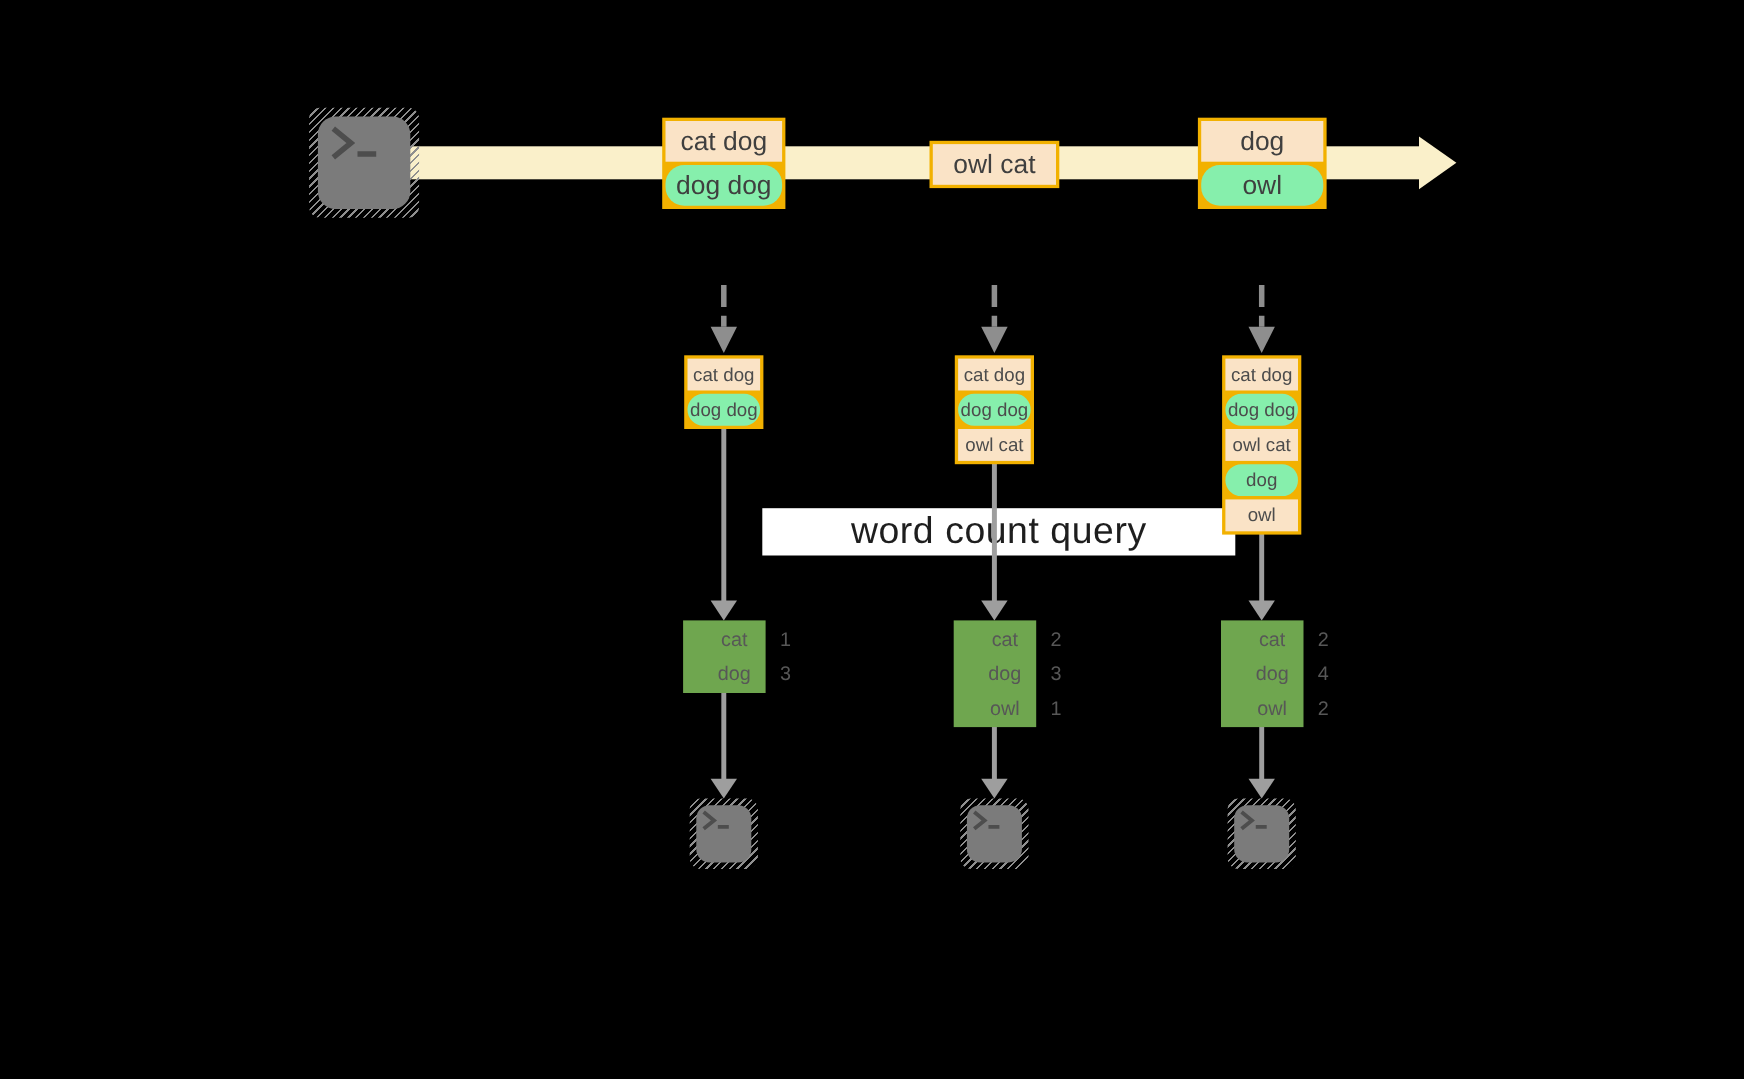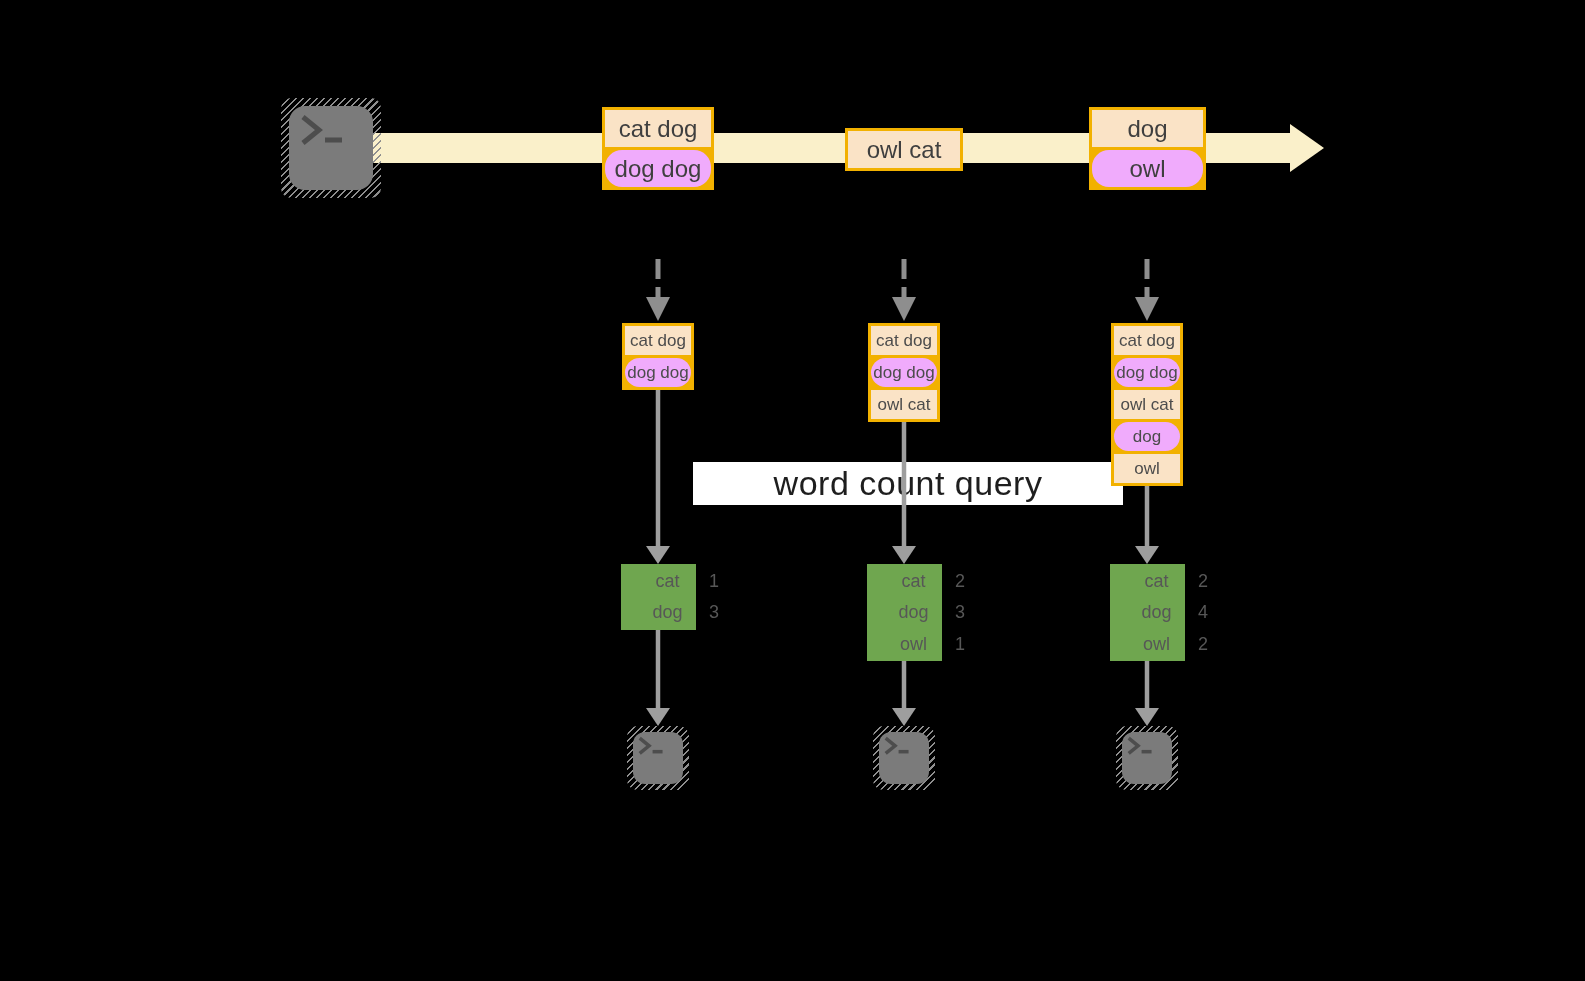--- a/index.html
+++ b/index.html
@@ -20,21 +20,21 @@
   .term svg{position:absolute;fill:none;stroke:#4d4d4d;}
   .term-big svg{left:14px;top:14px;}
   .term-small svg{left:8px;top:9px;}
   
   .obox{position:absolute;display:flex;flex-direction:column;gap:3px;padding:3px;
     background:#F2B100;box-sizing:border-box;z-index:3;}
   .obox .row{display:flex;align-items:center;justify-content:center;color:#3f3f3f;}
   .sbox .row{height:37px;font-size:24px;}
   .stack .row{height:29px;font-size:17px;color:#4c4c4c;}
   .fill-dark{background:#FAE3C6;}
-  .fill-light{background:#f0abfc;border-radius:17px;}
+  .fill-light{background:#86efac;border-radius:17px;}
   
   .gtable{position:absolute;display:grid;grid-template-columns:44px 23px;gap:2.5px;
     padding:2.5px;background:#6FA64F;z-index:3;}
   .gcell{display:flex;align-items:center;justify-content:center;height:29px;
     font-size:18px;color:#575757;margin-left:44px;}
   .g-dark{background:#DEE9D2;}
   .g-dark-num{background:#E6EEDB;}
   .g-light{background:#EFF5EA;}
   .g-light-num{background:#F5F9F1;}
   

